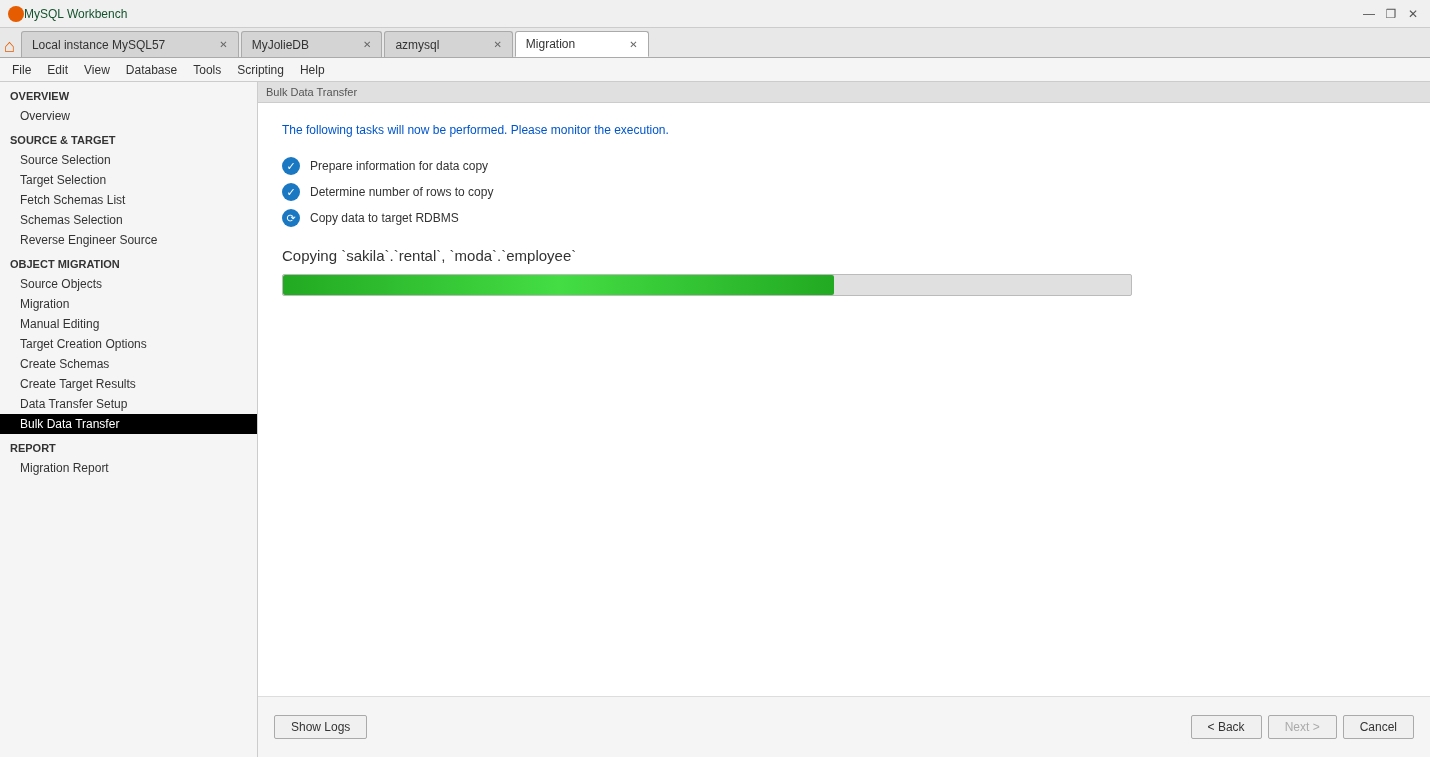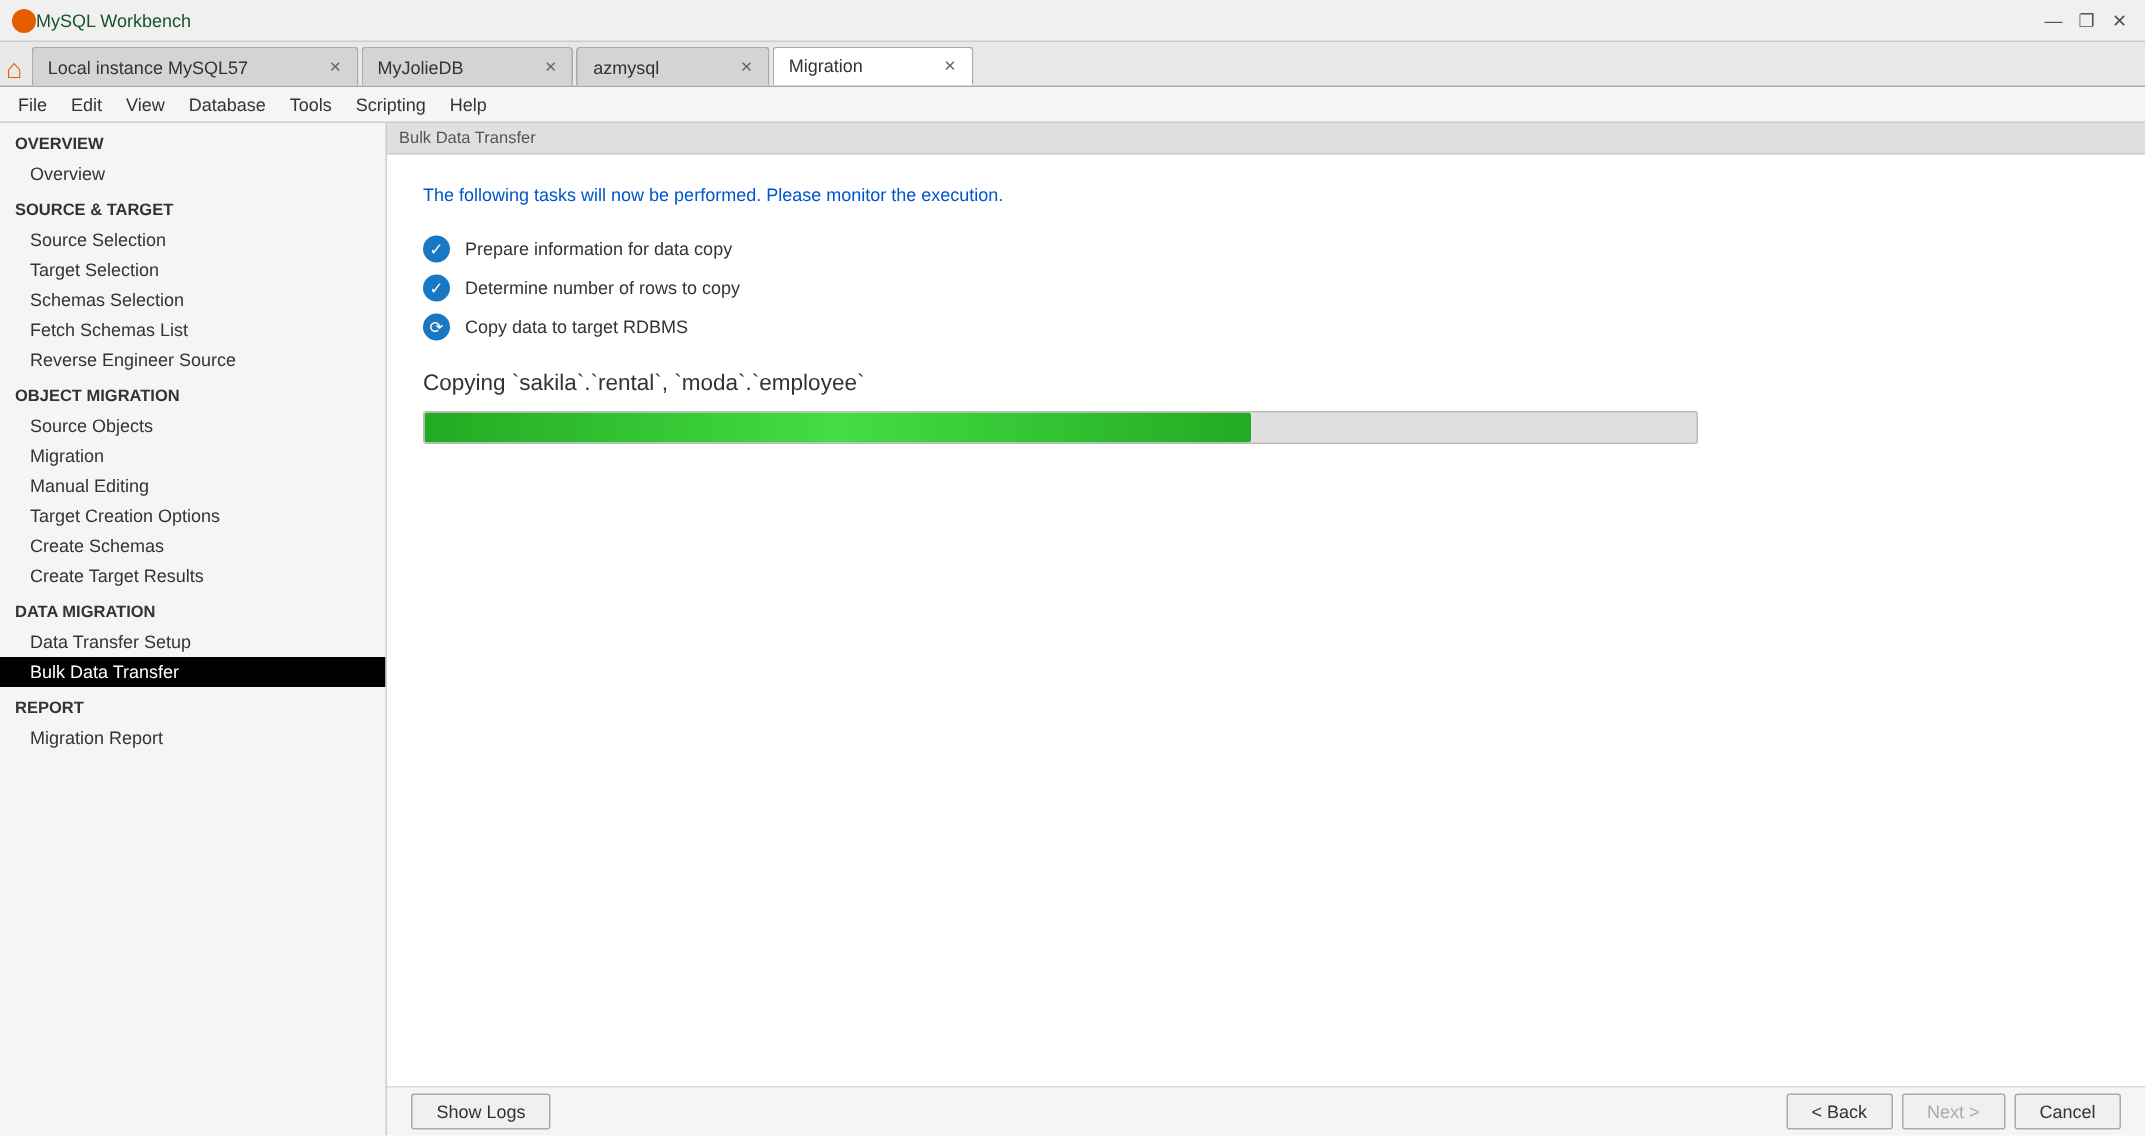--- a/index.html
+++ b/index.html
@@ -174,21 +174,21 @@
       margin-bottom: 20px;
     }
     .progress-bar-fill {
       height: 100%;
       background: linear-gradient(to right, #22aa22, #44dd44, #22aa22);
       border-radius: 2px;
     }
 
     
     .content-footer {
-      padding: 4px 16px;
+      padding: 18px 16px;
       display: flex;
       justify-content: space-between;
       align-items: flex-end;
       border-top: 1px solid #ddd;
       background: #f5f5f5;
       gap: 37px;
     }
     .footer-left { display: flex; gap: 8px; }
     .footer-right { display: flex; gap: 6px; }
     .btn {
@@ -255,31 +255,30 @@
   </div>
 
 <div class="main-layout">
 
   <div class="sidebar">
   <div class="sidebar-section-title">OVERVIEW</div>
       <div class="sidebar-item">Overview</div>
       <div class="sidebar-section-title">SOURCE &amp; TARGET</div>
       <div class="sidebar-item">Source Selection</div>
       <div class="sidebar-item">Target Selection</div>
+      <div class="sidebar-item">Fetch Schemas List</div>
       <div class="sidebar-item">Schemas Selection</div>
-      <div class="sidebar-item">Fetch Schemas List</div>
       <div class="sidebar-item">Reverse Engineer Source</div>
       <div class="sidebar-section-title">OBJECT MIGRATION</div>
       <div class="sidebar-item">Source Objects</div>
       <div class="sidebar-item">Migration</div>
       <div class="sidebar-item">Manual Editing</div>
       <div class="sidebar-item">Target Creation Options</div>
       <div class="sidebar-item">Create Schemas</div>
       <div class="sidebar-item">Create Target Results</div>
-      <div class="sidebar-section-title">DATA MIGRATION</div>
       <div class="sidebar-item">Data Transfer Setup</div>
       <div class="sidebar-item active">Bulk Data Transfer</div>
       <div class="sidebar-section-title">REPORT</div>
       <div class="sidebar-item">Migration Report</div>
     </div>
 
   <div class="content-area">
     <div class="content-header">Bulk Data Transfer</div>
     <div class="content-body">
       <p class="intro-text">The following tasks will now be performed. Please monitor the execution.</p>

